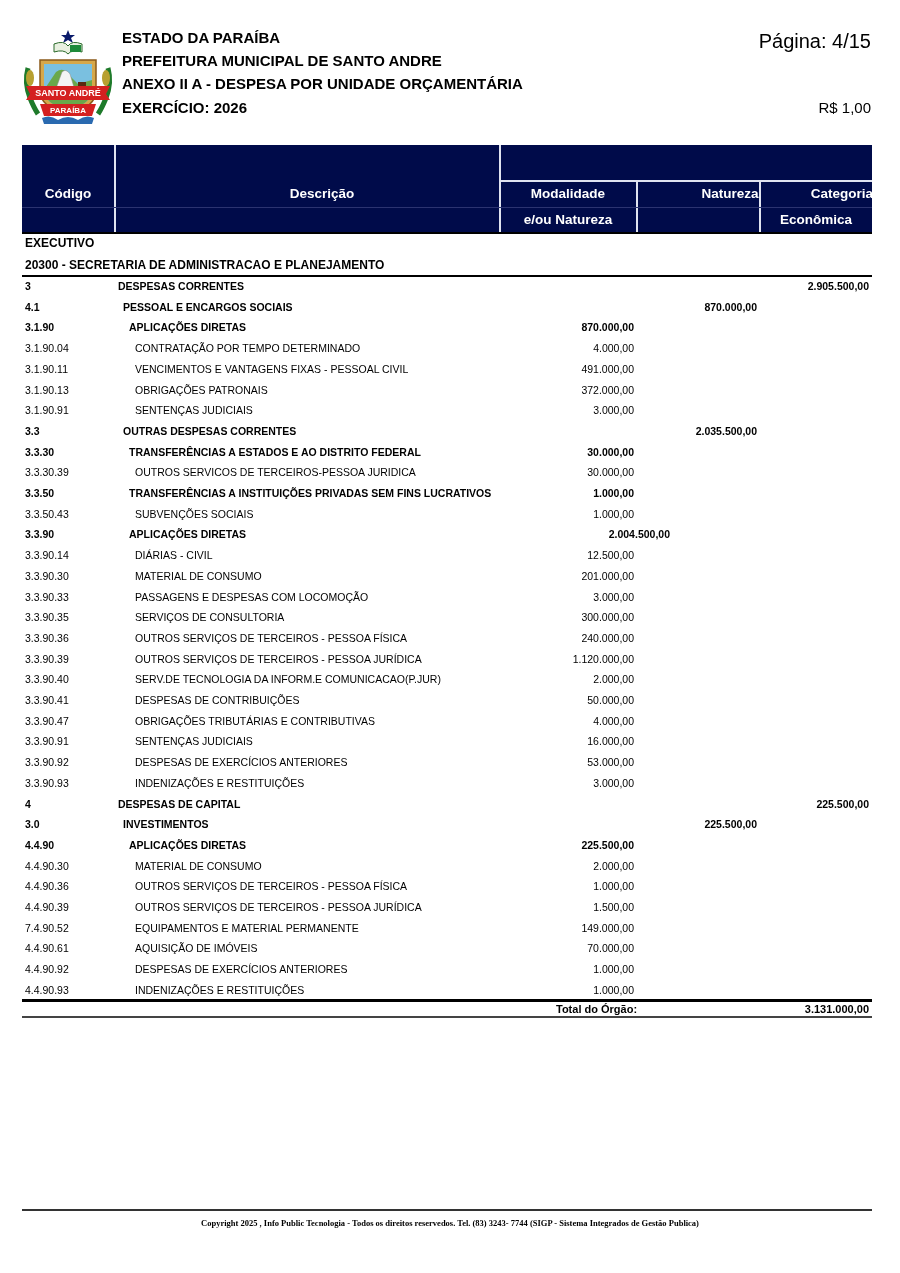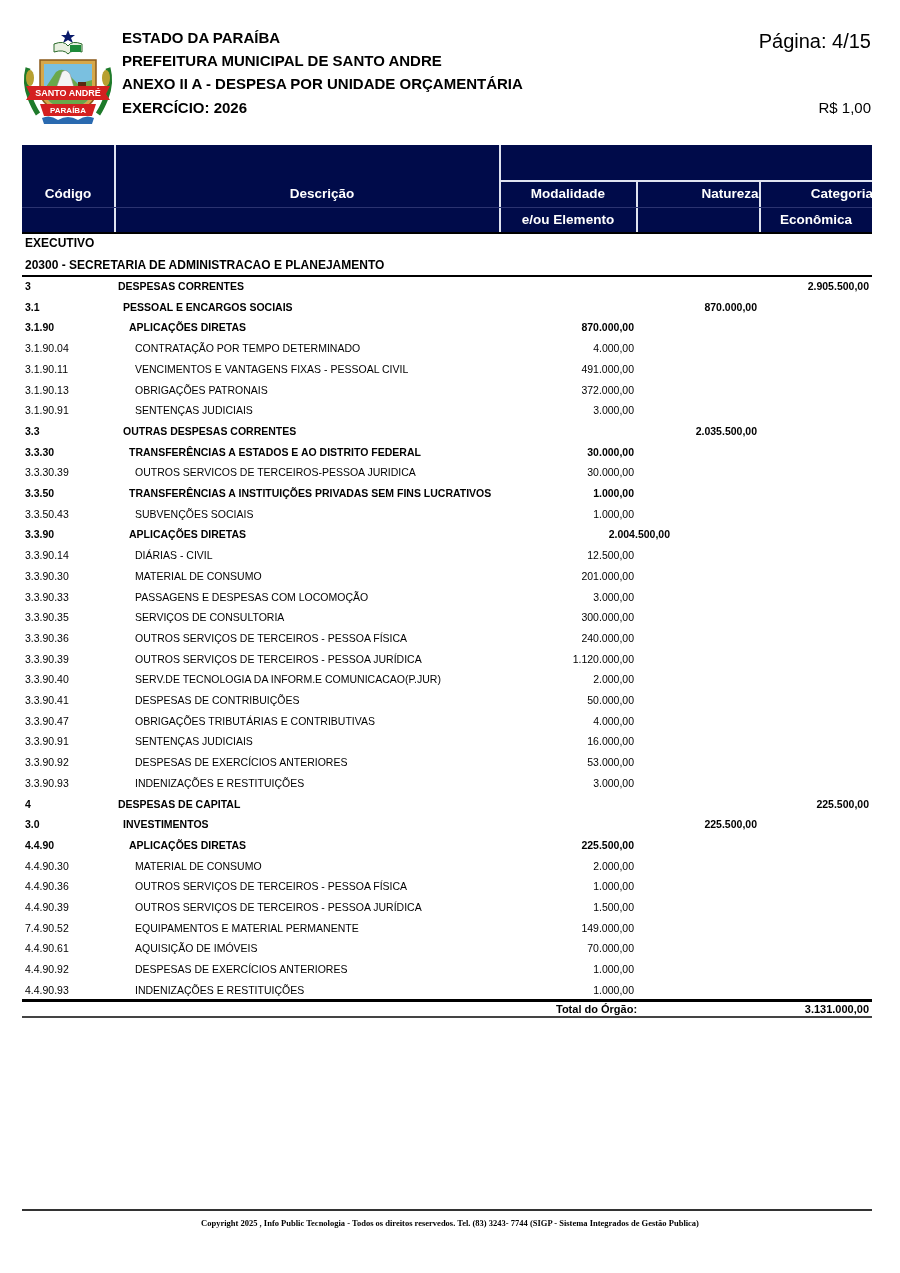--- a/index.html
+++ b/index.html
@@ -77,39 +77,39 @@
   <div class="vline" style="left:477px; top:0; height:88px;"></div>
   <div class="vline" style="left:614px; top:35px; height:53px;"></div>
   <div class="vline" style="left:737px; top:35px; height:53px;"></div>
 
   <div class="hline" style="left:478px; top:35px; width:372px;"></div>
   <div class="hline faint" style="left:0; top:62px; width:850px;"></div>
 
   <div class="cell" style="left:0; width:92px; top:41px;">Código</div>
   <div class="cell" style="left:93px; width:414px; top:41px;">Descrição</div>
   <div class="cell" style="left:478px; width:136px; top:41px;">Modalidade</div>
-  <div class="cell" style="left:478px; width:136px; top:67px;">e/ou Elemento</div>
+  <div class="cell" style="left:478px; width:136px; top:67px;">e/ou Natureza</div>
   <div class="cell" style="left:615px; width:122px; top:41px;padding-left:32px;">Natureza</div>
   <div class="cell" style="left:738px; width:108px; top:41px;margin-left:28px;">Categoria</div>
   <div class="cell" style="left:738px; width:112px; top:67px;">Econômica</div>
 </div>
 <div class="thead-bottom"></div>
 
 <div class="section" style="top:236px;">EXECUTIVO</div>
 <div class="section" style="top:258px;">20300 - SECRETARIA DE ADMINISTRACAO E PLANEJAMENTO</div>
 <div class="rule" style="top:275px; height:2px;"></div>
 
 <div id="rows">
     <div class="row b" style="top: 280px;">
       <span class="code">3</span>
       <span class="desc" style="left: 118px;">DESPESAS CORRENTES</span>
       <span class="v cat">2.905.500,00</span>
     </div>
     <div class="row b" style="top: 300.7px;">
-      <span class="code">3.1</span>
+      <span class="code">4.1</span>
       <span class="desc" style="left: 123px;">PESSOAL E ENCARGOS SOCIAIS</span>
       <span class="v nat">870.000,00</span>
     </div>
     <div class="row b" style="top: 321.4px;">
       <span class="code">3.1.90</span>
       <span class="desc" style="left: 129px;">APLICAÇÕES DIRETAS</span>
       <span class="v mod">870.000,00</span>
     </div>
     <div class="row" style="top: 342.1px;">
       <span class="code">3.1.90.04</span>

